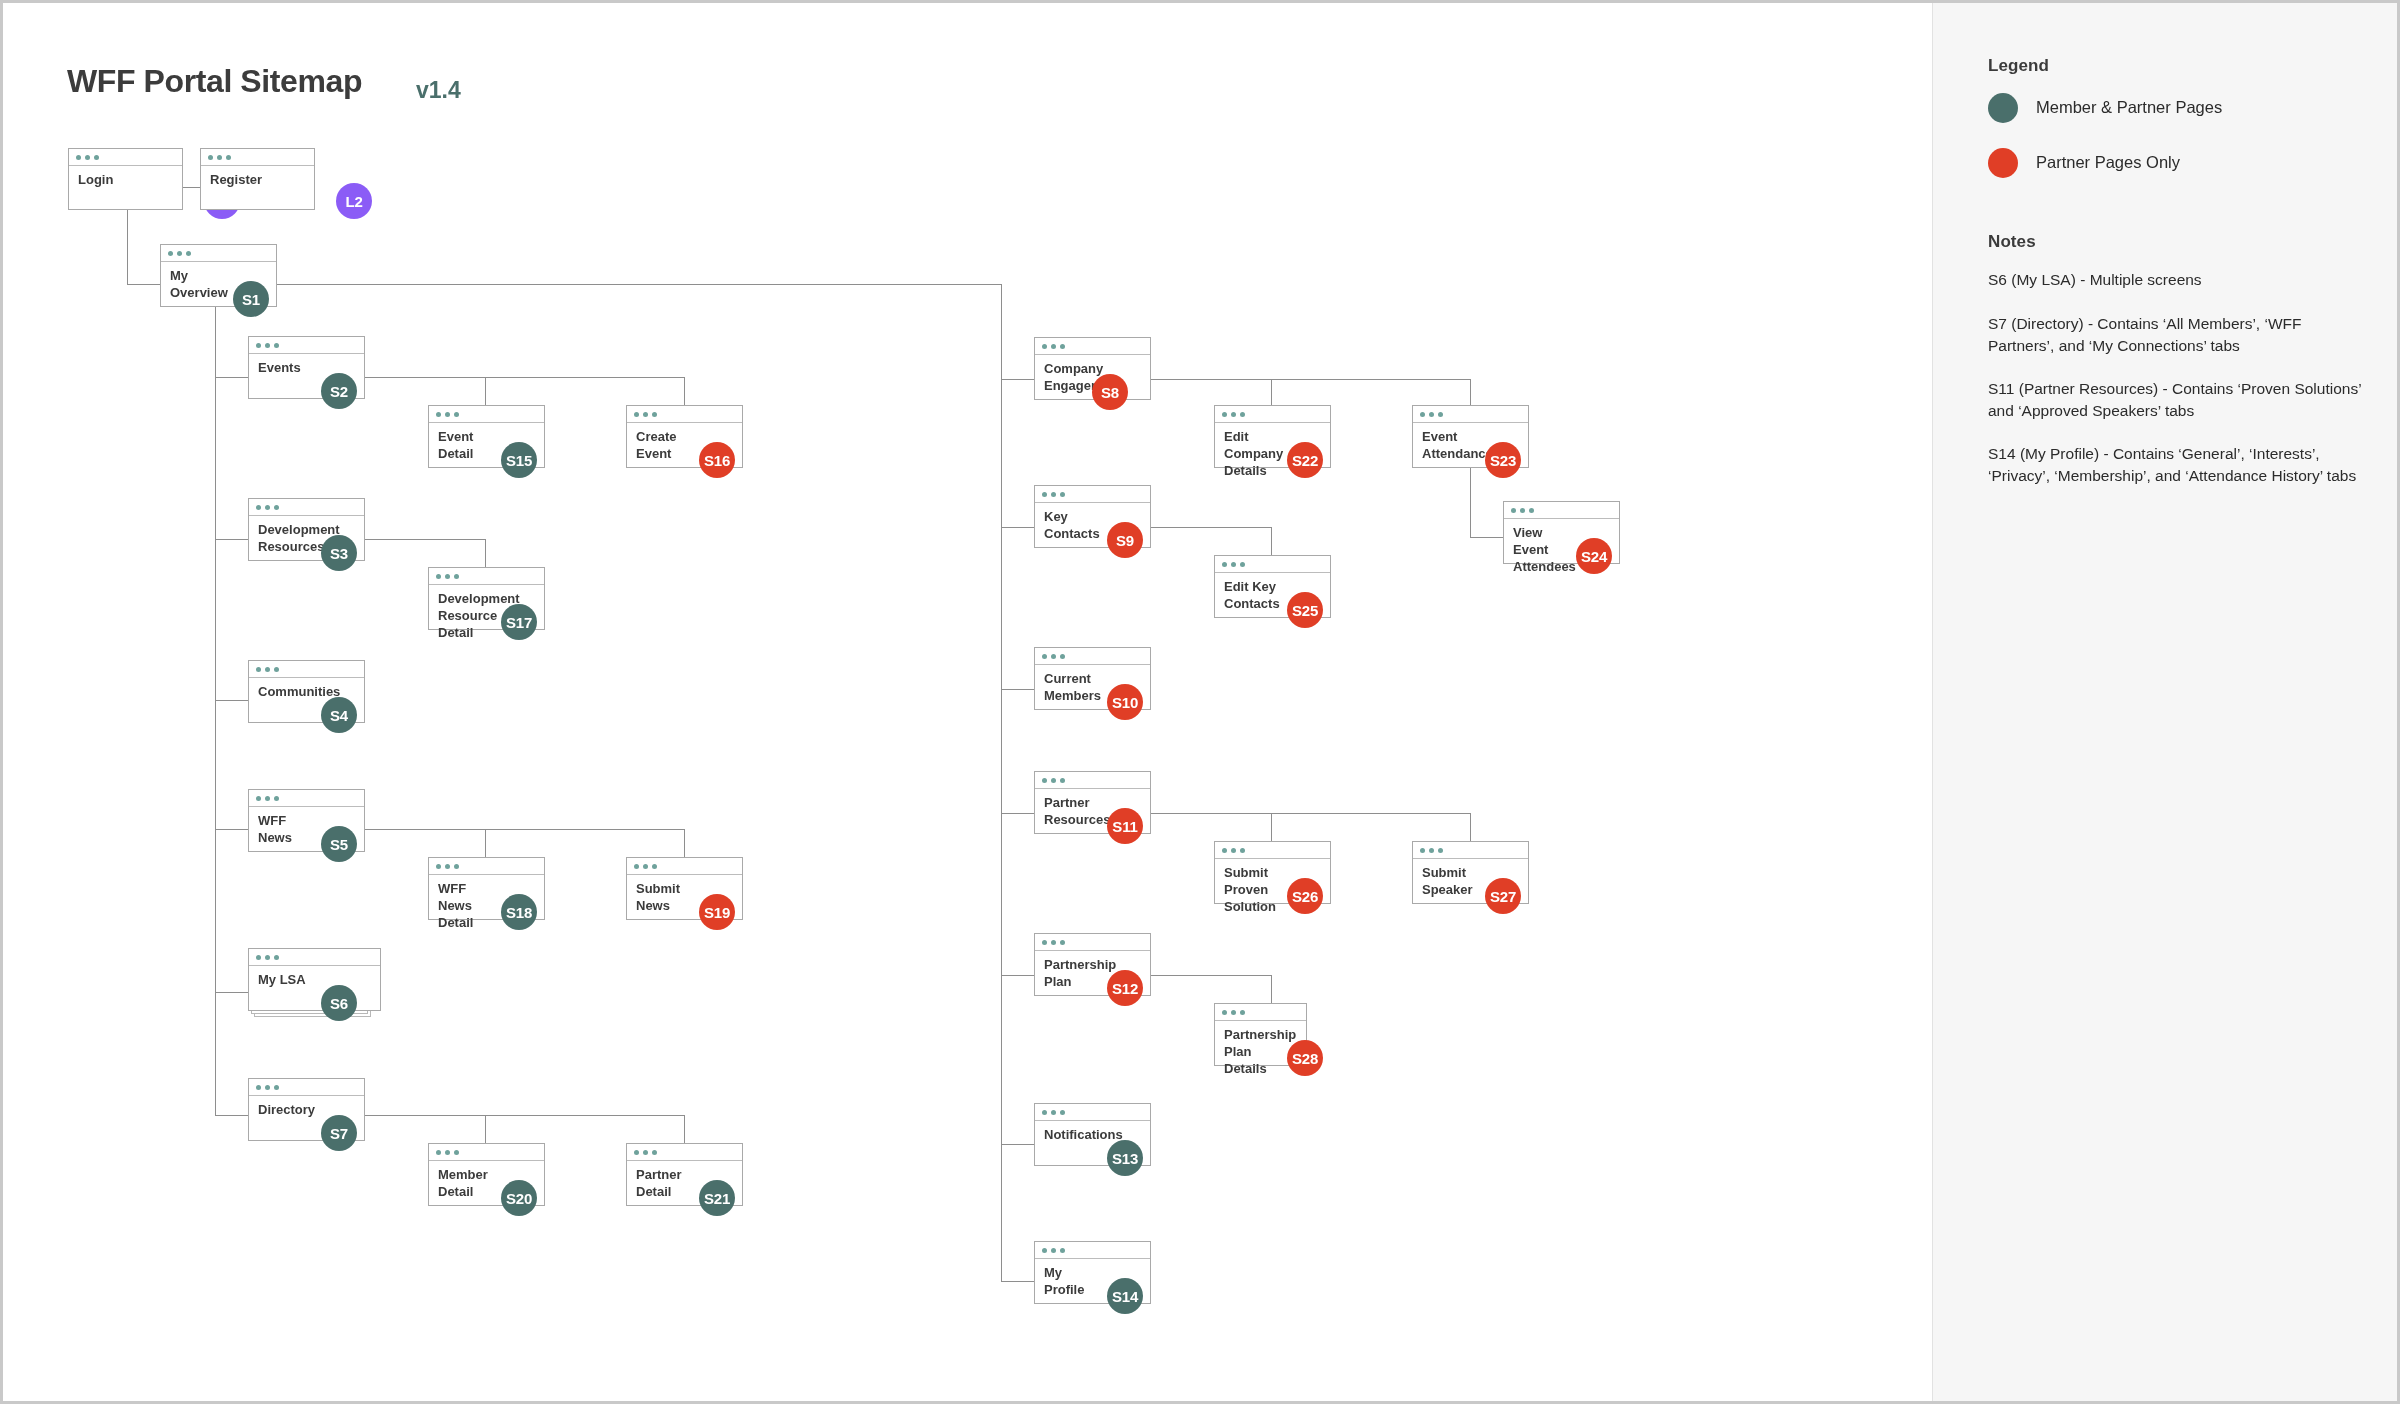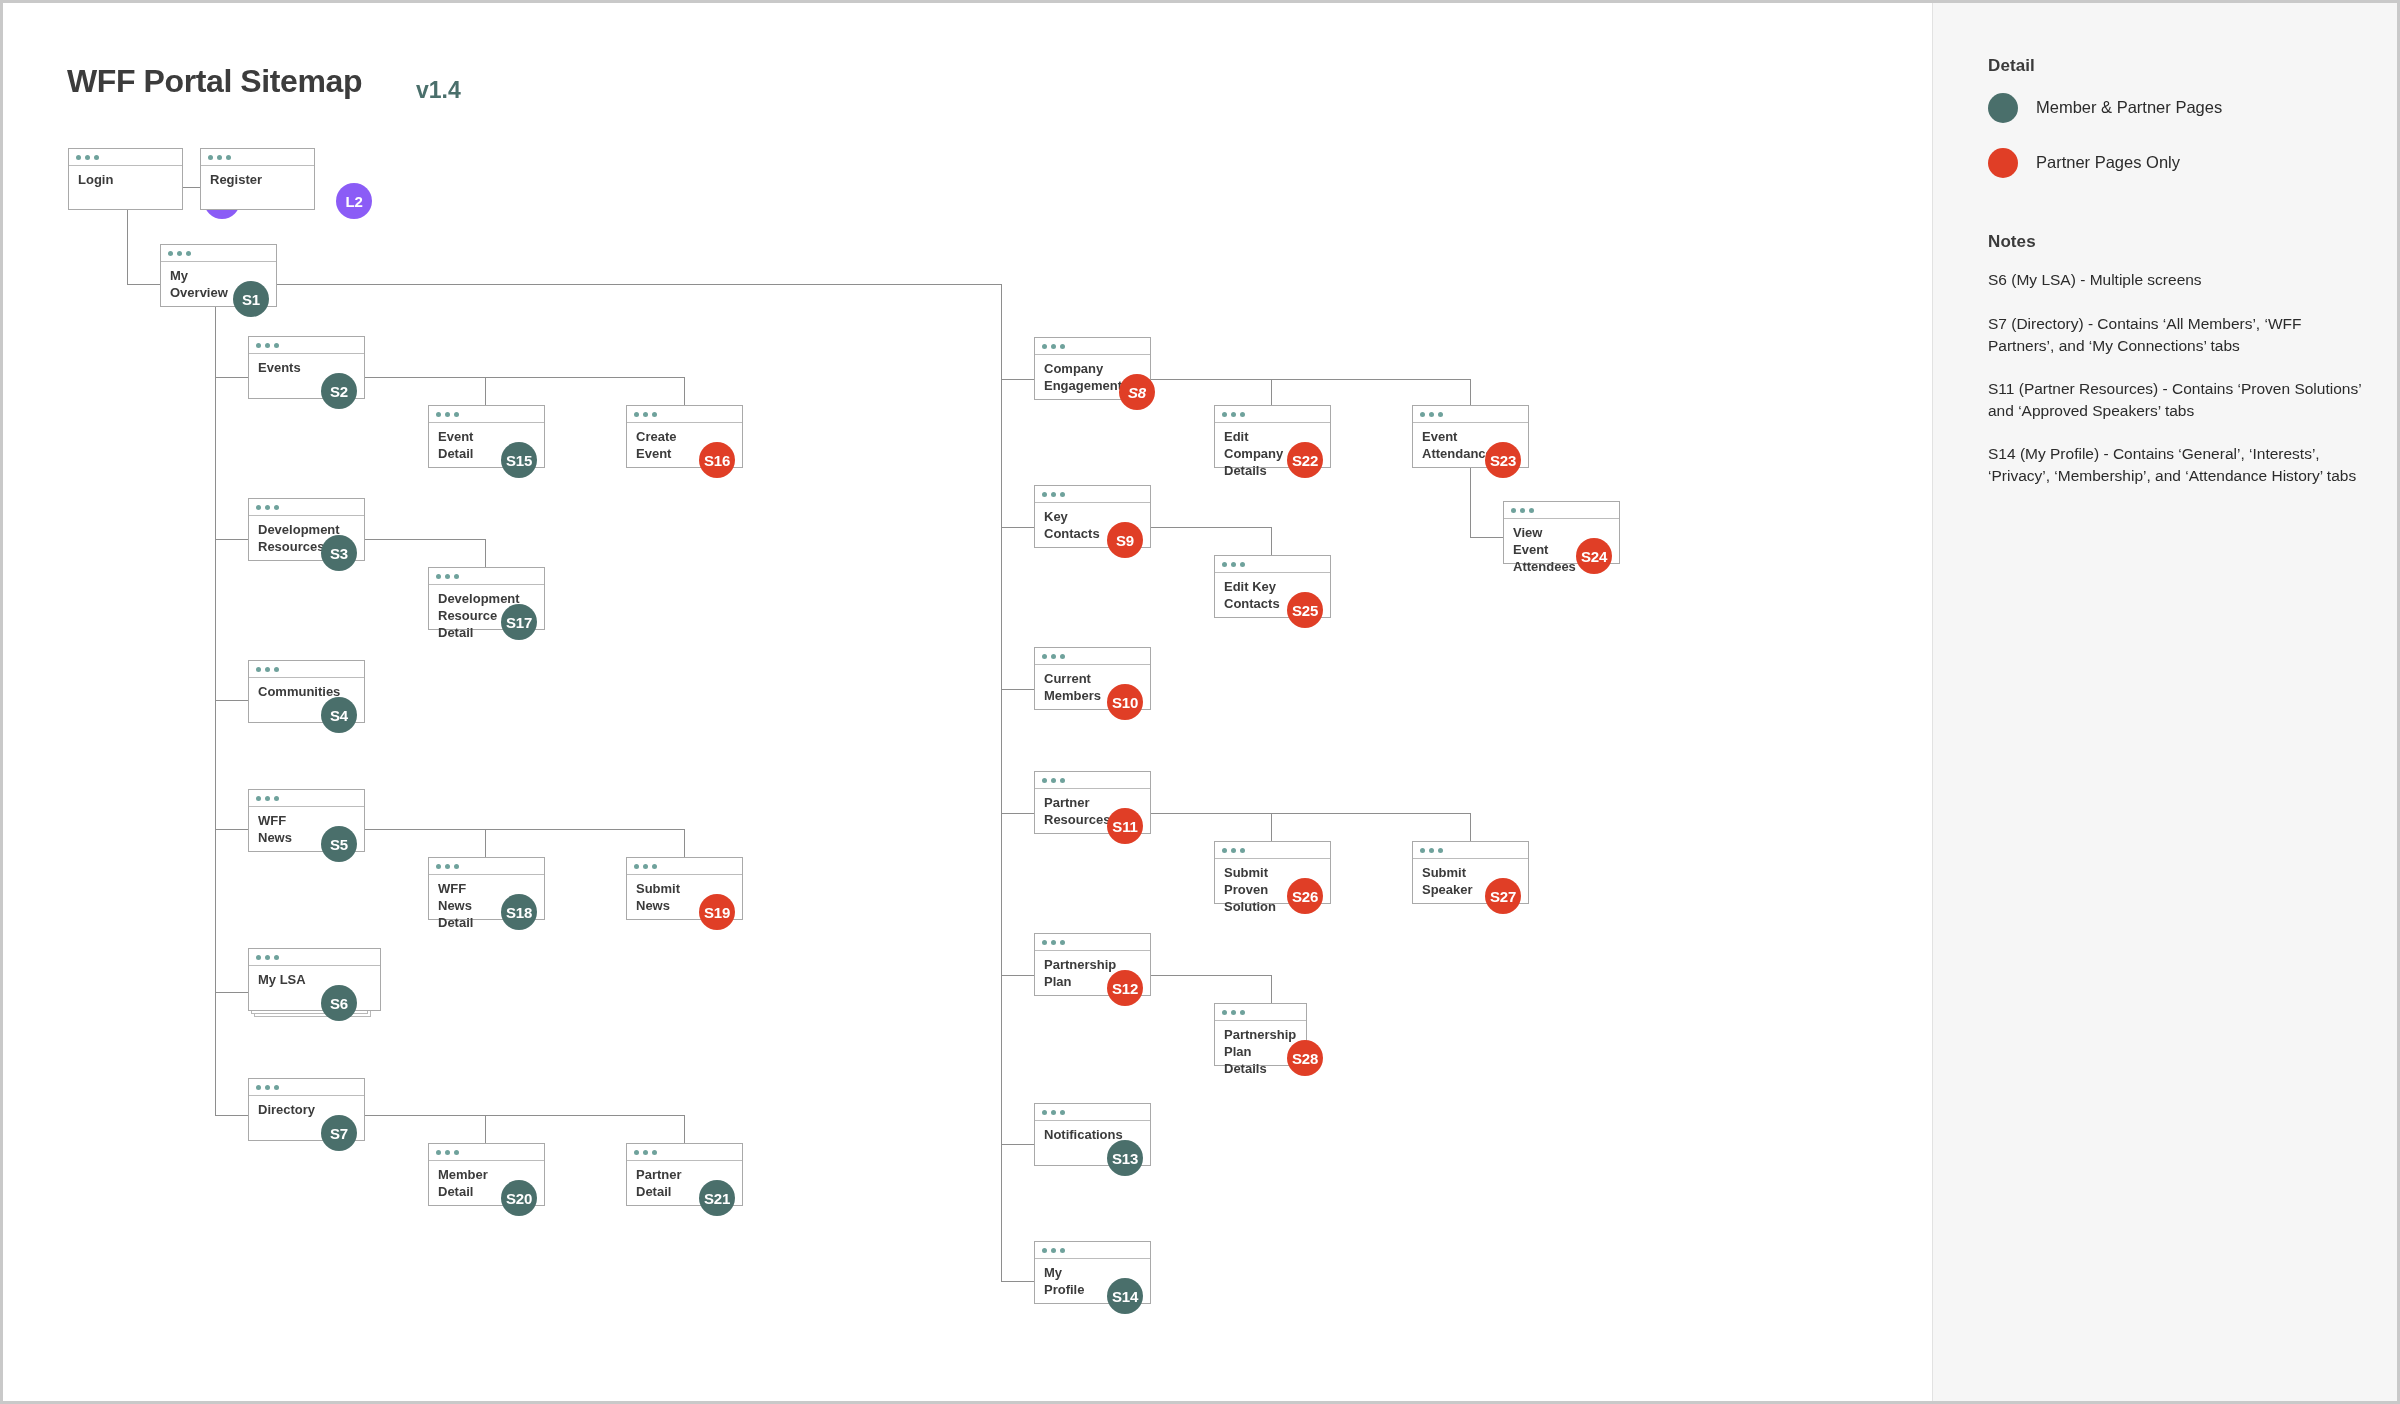--- a/index.html
+++ b/index.html
@@ -348,21 +348,21 @@
 
   <div class="card" style="left:1031px;top:334px;width:117px;height:63px;">
     <div class="card-bar">
       <div class="dots">
           <i></i>
           <i></i>
           <i></i>
         </div>
     </div>
     <div class="card-title">Company Engagement</div>
-    <div class="badge red" style="left:84px;top:36px;font-style:italic;">S8</div>
+    <div class="badge red" style="left:57px;top:36px;">S8</div>
   </div>
 
   <div class="card" style="left:1211px;top:402px;width:117px;height:63px;">
     <div class="card-bar">
       <div class="dots">
           <i></i>
           <i></i>
           <i></i>
         </div>
     </div>
@@ -509,21 +509,21 @@
           <i></i>
           <i></i>
         </div>
     </div>
     <div class="card-title">My Profile</div>
     <div class="badge teal" style="left:72px;top:36px;">S14</div>
   </div>
 
   <div id="sidebar">
 
-    <div class="side-h" style="top:53px;">Detail</div>
+    <div class="side-h" style="top:53px;">Legend</div>
 
     <div class="legend-row" style="top:90px;">
       <div class="legend-dot" style="background:#4a6f6b;"></div>
       <div class="legend-label">Member &amp; Partner Pages</div>
     </div>
 
     <div class="legend-row" style="top:145px;">
       <div class="legend-dot" style="background:#e03e26;"></div>
       <div class="legend-label">Partner Pages Only</div>
     </div>

